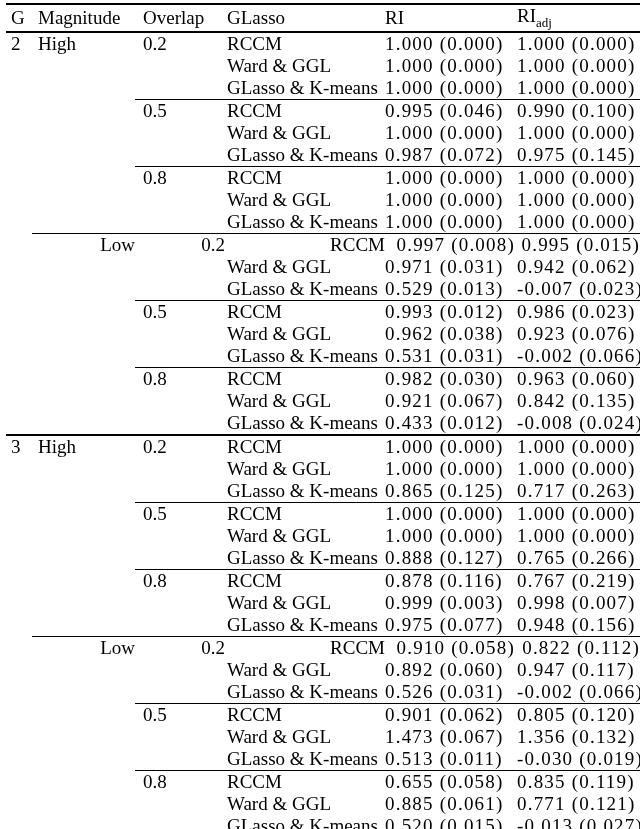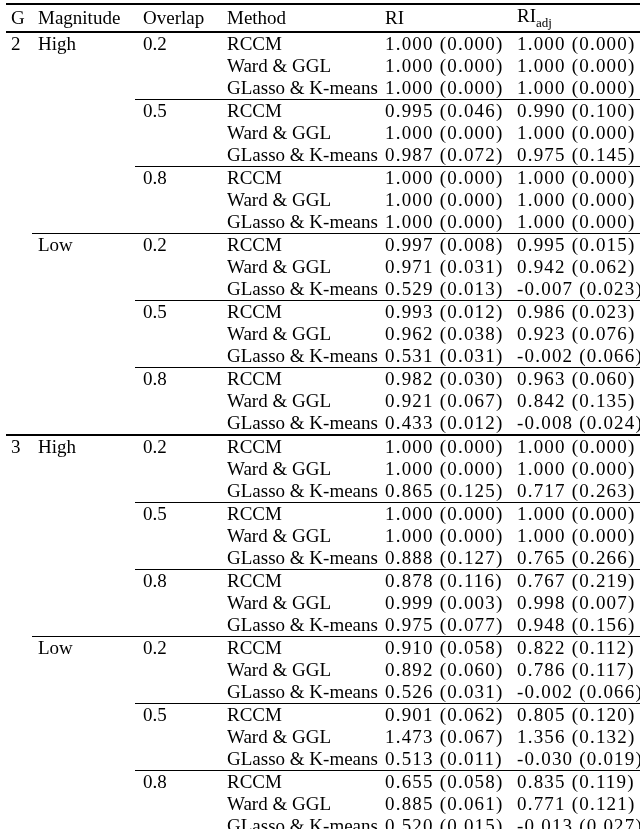--- a/index.html
+++ b/index.html
@@ -46,21 +46,21 @@
   
   th:nth-child(1), td:nth-child(1) { padding-left: 5px; }
   th:nth-child(2), td:nth-child(2) { padding-left: 6px; }
   th:nth-child(3), td:nth-child(3) { padding-left: 8px; }
   th:nth-child(4), td:nth-child(4) { padding-left: 2px; }
   th:nth-child(5), td:nth-child(5) { padding-left: 0; }
   th:nth-child(6), td:nth-child(6) { padding-left: 2px; margin-top: 8px; }
   td:nth-child(5), td:nth-child(6) { letter-spacing: 1.2px; }
   
   tr.sep-overlap td:nth-child(n+3)   { border-top: 1.5px solid #000; }
-  tr.sep-magnitude td:nth-child(n+2) { border-top: 1.5px solid #000; }
+  tr.sep-magnitude td:nth-child(n+2) { border-top: 1.5px solid #000; text-align: right; }
   tr.sep-g td                        { border-top: 2.5px solid #000; }
   sub.adj {
     font-size: 13px;
     letter-spacing: 0;
   }
 </style>
 </head>
 <body>
 
 <div class="page">
@@ -71,21 +71,21 @@
       <col style="width:90px">
       <col style="width:160px">
       <col style="width:130px">
       <col style="width:125px">
     </colgroup>
     <thead>
       <tr>
         <th>G</th>
         <th>Magnitude</th>
         <th>Overlap</th>
-        <th>Method</th>
+        <th>GLasso</th>
         <th>RI</th>
         <th><span>RI</span><sub class="adj">adj</sub></th>
       </tr>
     </thead>
     <tbody id="table-body">
         <tr>
     <td>2</td>
     <td>High</td>
     <td>0.2</td>
     <td>RCCM</td>
@@ -307,21 +307,21 @@
     <td>RCCM</td>
     <td>0.910 (0.058)</td>
     <td>0.822 (0.112)</td>
   </tr>
         <tr>
     <td></td>
     <td></td>
     <td></td>
     <td>Ward &amp; GGL</td>
     <td>0.892 (0.060)</td>
-    <td>0.786 (0.117)</td>
+    <td>0.947 (0.117)</td>
   </tr>
         <tr>
     <td></td>
     <td></td>
     <td></td>
     <td>GLasso &amp; K-means</td>
     <td>0.526 (0.031)</td>
     <td>-0.002 (0.066)</td>
   </tr>
         <tr class="sep-overlap">

